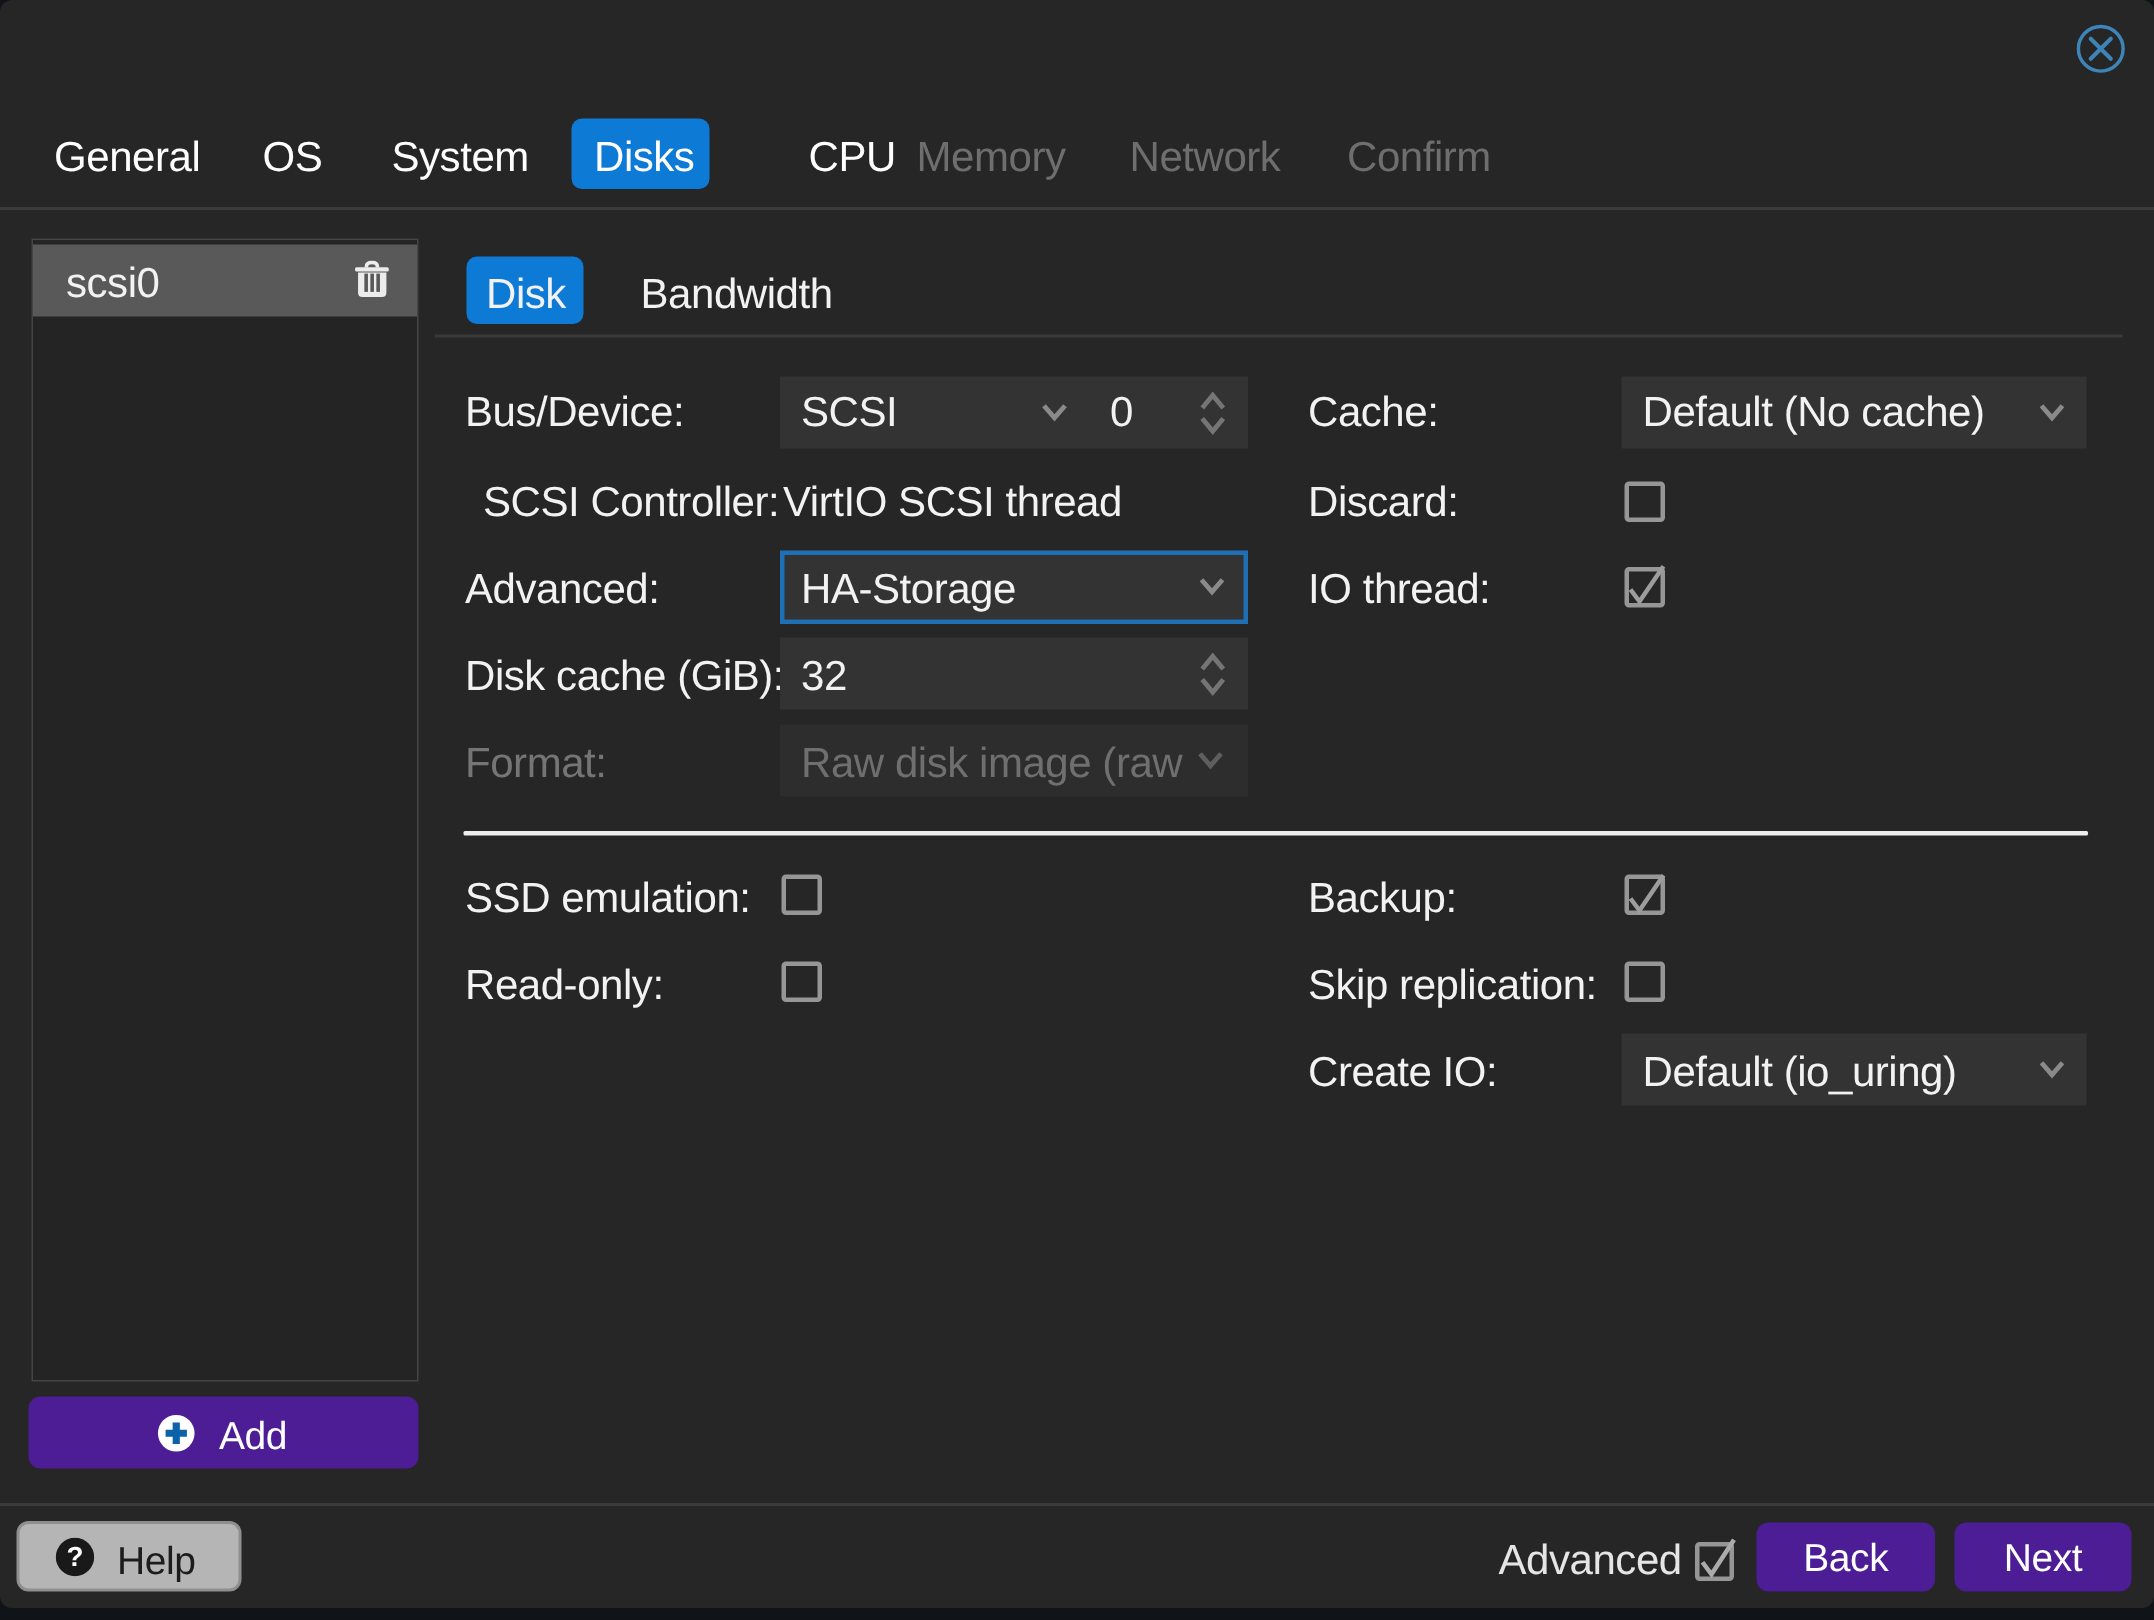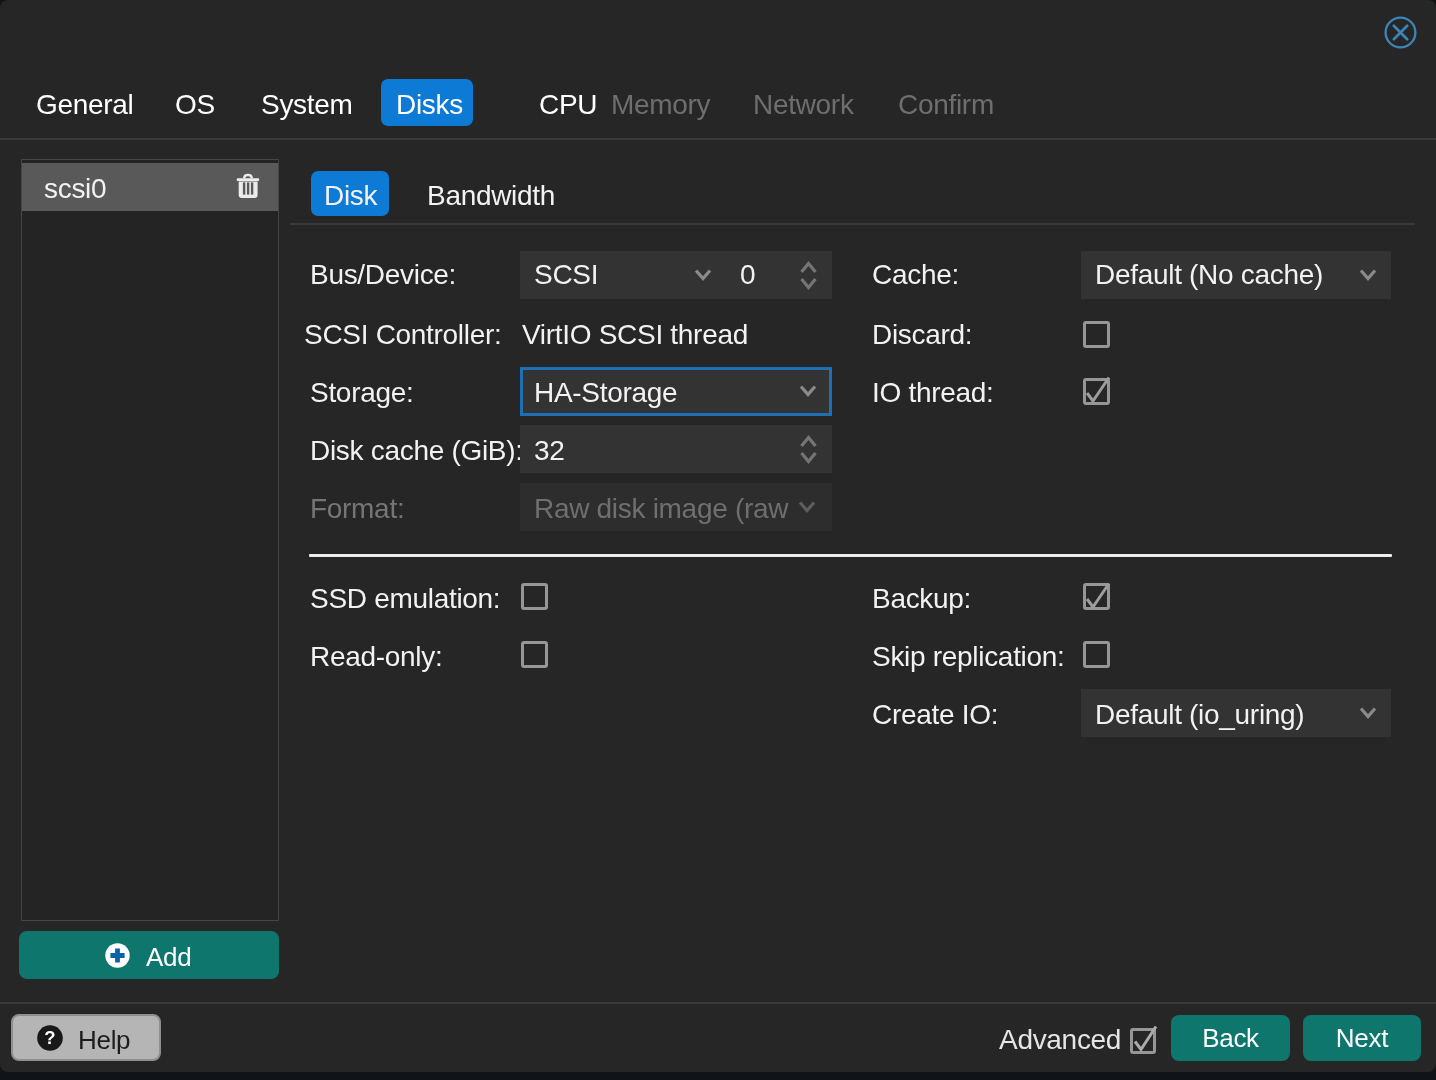--- a/index.html
+++ b/index.html
@@ -3,21 +3,21 @@
 <meta charset="utf-8">
 <style>
   * { margin:0; padding:0; box-sizing:border-box; }
   html,body { width:1436px; height:1080px; overflow:hidden; }
   body { background:#101317; font-family:"Liberation Sans", sans-serif; color:#f2f2f2; }
   #dlg { position:absolute; left:0; top:0; width:1436px; height:1072px; background:#262626; border-radius:8px; }
   .abs { position:absolute; }
   .lbl { position:absolute; font-size:28px; color:#f2f2f2; white-space:nowrap; letter-spacing:-0.3px; }
   .dis { color:#757575; }
   .field { position:absolute; background:#333333; height:48px; }
-  .btn { position:absolute; display:flex; align-items:center; justify-content:center; font-size:26px; color:#fff; background:#0f766e; border-radius:8px; letter-spacing:-0.3px; }
+  .btn { position:absolute; display:flex; align-items:center; justify-content:center; font-size:26px; color:#fff; background:#4c1d95; border-radius:8px; letter-spacing:-0.3px; }
   .cb { position:absolute; width:27px; height:27px; border:3px solid #969696; border-radius:3px; background:#262626; }
 </style>
 </head>
 <body>
 <div id="dlg">
 
   <svg class="abs" style="left:1384px; top:16px;" width="33" height="33" viewBox="0 0 33 33">
     <circle cx="16.5" cy="16.5" r="14.9" fill="none" stroke="#3d85b8" stroke-width="2.3"></circle>
     <path d="M9.8 9.8 L23.2 23.2 M23.2 9.8 L9.8 23.2" stroke="#3d85b8" stroke-width="2.7" stroke-linecap="round"></path>
   </svg>
@@ -68,26 +68,26 @@
     <path d="M1.5 11 L8.5 2.5 L15.5 11" fill="none" stroke="#757575" stroke-width="3.2"></path>
     <path d="M1.5 18 L8.5 26.5 L15.5 18" fill="none" stroke="#757575" stroke-width="3.2"></path>
   </svg>
   <div class="lbl" style="left:872px; top:259px;">Cache:</div>
   <div class="field" style="left:1081px; top:251px; width:310px;"></div>
   <div class="lbl" style="left:1095px; top:259px;">Default (No cache)</div>
   <svg class="abs" style="left:1359px; top:268px;" width="18" height="14" viewBox="0 0 18 14">
       <path d="M2 2.5 L9 10.5 L16 2.5" fill="none" stroke="#8a8a8a" stroke-width="3.2"></path>
     </svg>
 
-  <div class="lbl" style="left:304px; top:319px;text-align:center;">SCSI Controller:</div>
+  <div class="lbl" style="left:322px; top:319px;text-align:center;">SCSI Controller:</div>
   <div class="lbl" style="left:522px; top:319px;">VirtIO SCSI thread</div>
   <div class="lbl" style="left:872px; top:319px;">Discard:</div>
   <div class="cb" style="left:1083px; top:321px;"></div>
 
-  <div class="lbl" style="left:310px; top:377px;">Storage:</div>
+  <div class="lbl" style="left:310px; top:377px;">Advanced:</div>
   <div class="field" style="left:520px; top:367px; width:312px; height:49px; border:3px solid #1f6fb5; background:#333;"></div>
   <div class="lbl" style="left:534px; top:377px;">HA-Storage</div>
   <svg class="abs" style="left:799px; top:384px;" width="18" height="14" viewBox="0 0 18 14">
       <path d="M2 2.5 L9 10.5 L16 2.5" fill="none" stroke="#8a8a8a" stroke-width="3.2"></path>
     </svg>
   <div class="lbl" style="left:872px; top:377px;">IO thread:</div>
   <div class="cb" style="left:1083px; top:378px;"></div>
   <svg class="abs" style="left:1081px; top:370px;" width="34" height="38" viewBox="0 0 34 38">
     <path d="M6 23 L12 31 L28 7.5" fill="none" stroke="#9d9d9d" stroke-width="3"></path>
   </svg>

